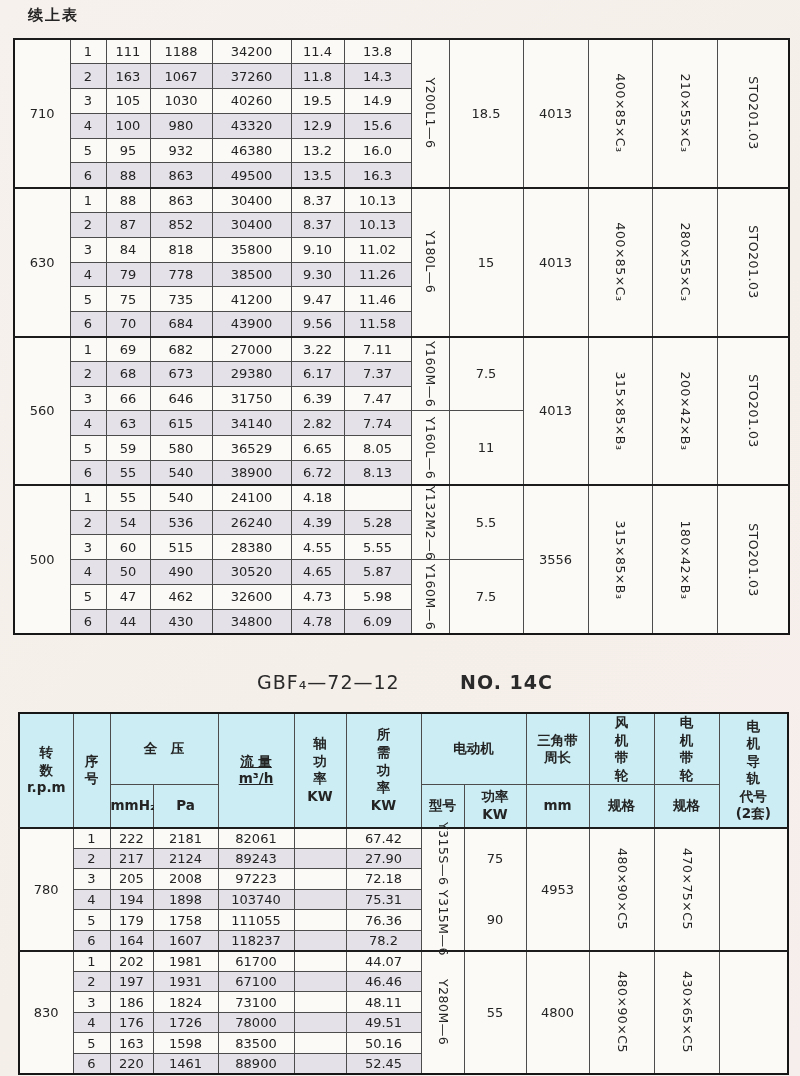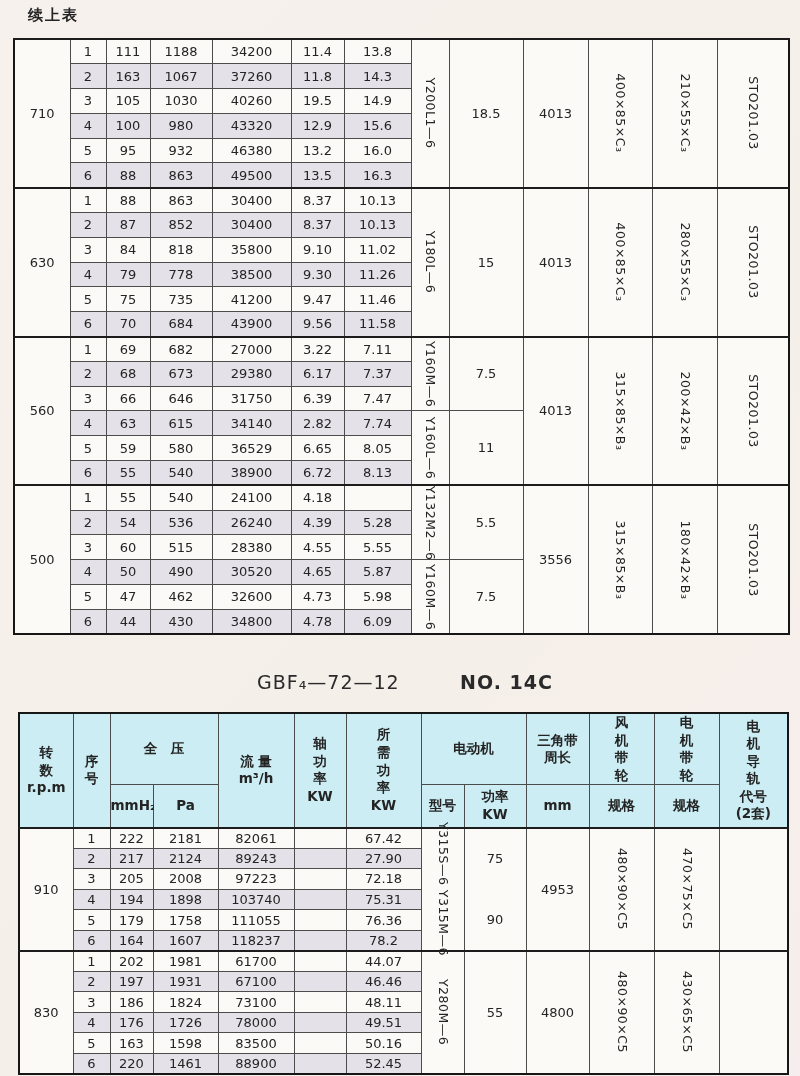--- a/index.html
+++ b/index.html
@@ -16,21 +16,21 @@
   .t1{left:13px;top:38px;width:775px;height:597px;font-size:13px;}
   .t1 tr{height:24px;}
   .t2{left:18px;top:712px;width:769px;height:363px;font-size:13px;}
   .t2 tbody tr{height:20px;}
   .t2 thead th{background:#cbedf3;font-weight:600;white-space:pre-line;
     line-height:1.3;font-size:13.5px;}
   .t2 thead tr.h1{height:70px;}
   .t2 thead tr.h2{height:43px;}
   .t2 thead tr:last-child th{border-bottom:2px solid #1c1c1c;}
   th.small{font-size:11px;letter-spacing:0;}
-  th.flowh{line-height:1.9;}
+  th.flowh{line-height:1.9;text-decoration:underline;}
   td.s{background:#e5e1e9;}
   .rot{position:absolute;left:50%;top:50%;white-space:nowrap;
     transform:translate(-50%,-50%) rotate(90deg);letter-spacing:0.5px;font-size:12.5px;}
   .stack{position:absolute;left:0;top:0;right:0;bottom:0;display:flex;
     flex-direction:column;justify-content:space-around;align-items:center;}
 </style>
 </head>
 <body>
 
 <div class="page">
@@ -385,21 +385,21 @@
         <th>型号</th>
         <th>功率
 KW</th>
         <th>mm</th>
         <th>规格</th>
         <th>规格</th>
       </tr>
     </thead>
   <tbody>
         <tr>
-          <td rowspan="6">910</td>
+          <td rowspan="6">780</td>
           <td>1</td>
           <td>222</td>
           <td>2181</td>
           <td>82061</td>
           <td></td>
           <td>67.42</td>
           <td rowspan="6">
             <span class="rot">Y315S—6 Y315M—6</span>
           </td>
           <td rowspan="6">

